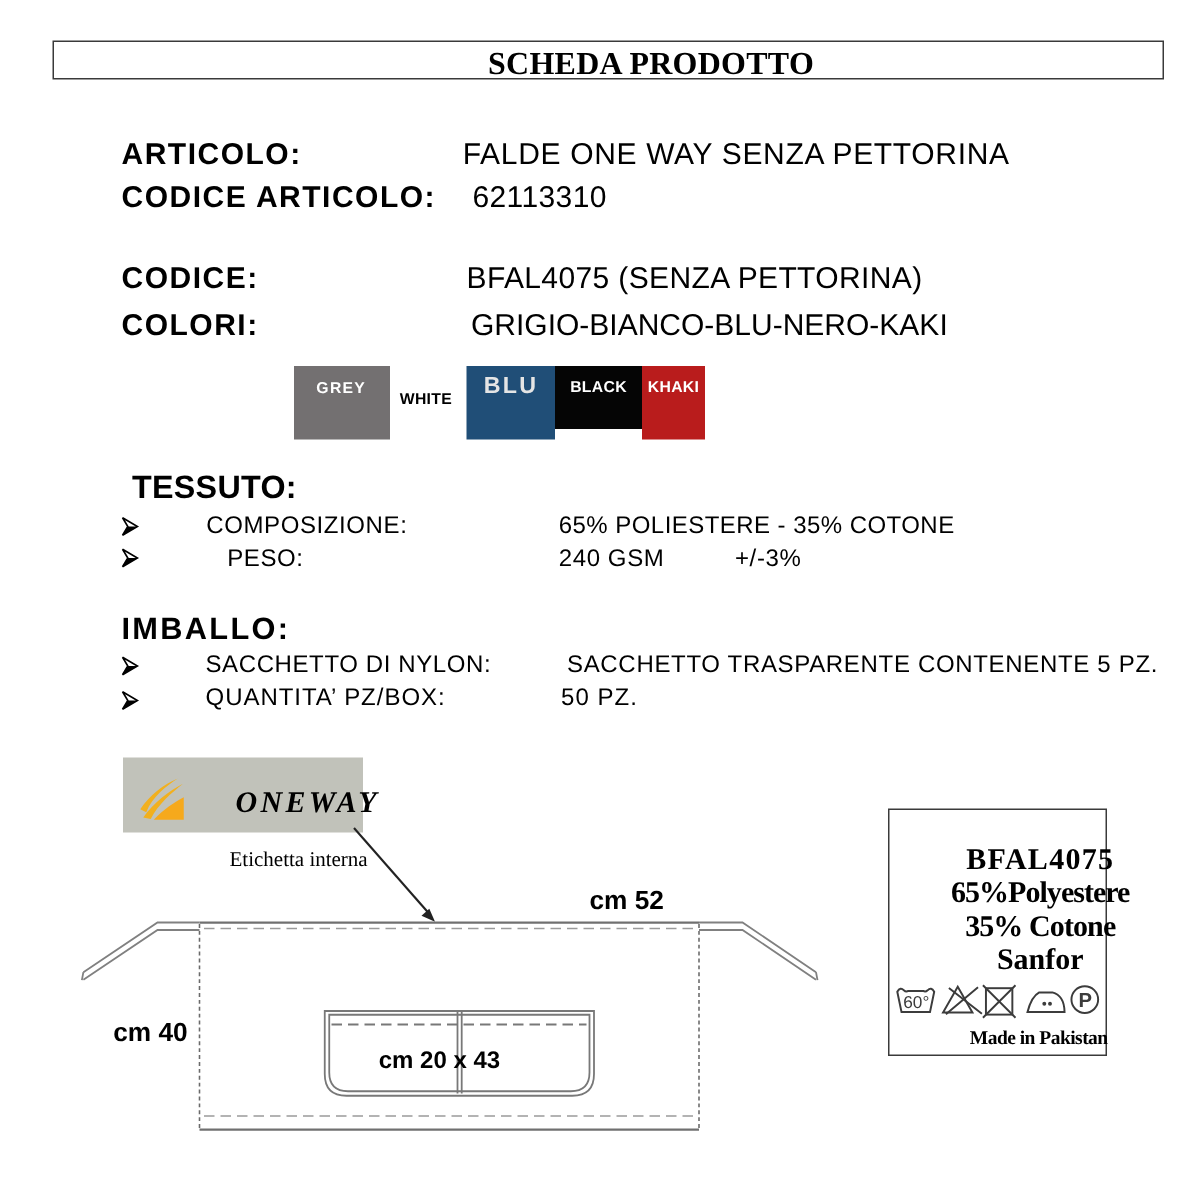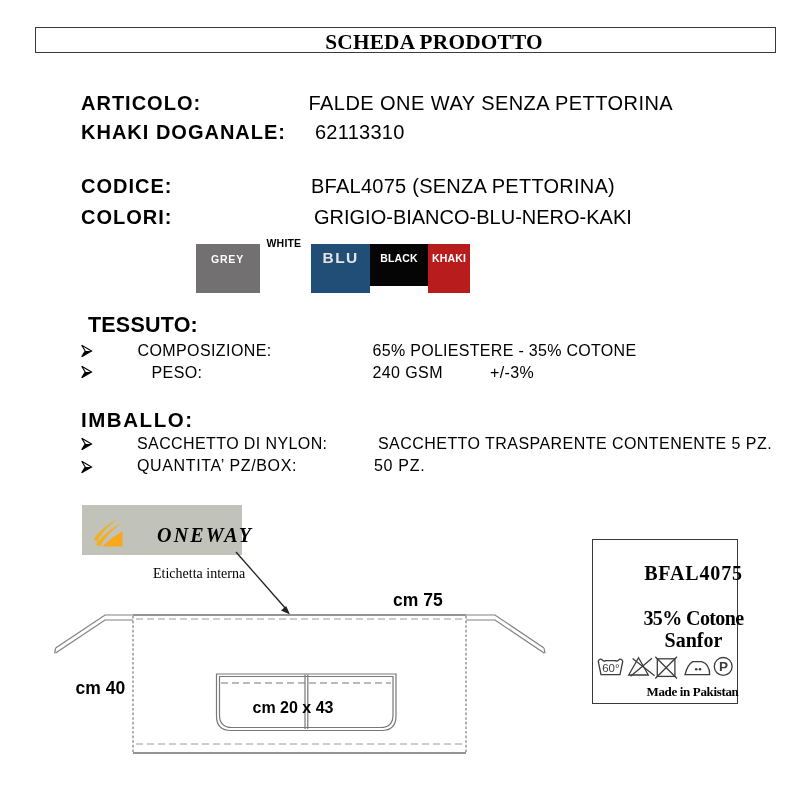--- a/index.html
+++ b/index.html
@@ -15,37 +15,37 @@
 <body>
 
 <div class="abs" style="left:35px;top:27px;width:739px;height:24px;border:1.5px solid #3a3a3a;"></div>
 
 <div class="abs serif" style="left:35px;top:30px;width:742px;text-align:center;font-weight:bold;font-size:21.3px;letter-spacing:0.2px;">SCHEDA PRODOTTO</div>
 
 <div class="abs lbl" style="left:81px;top:92px;">ARTICOLO:</div>
 
 <div class="abs val" style="left:308.5px;top:92px;letter-spacing:0.45px;">FALDE ONE WAY SENZA PETTORINA</div>
 
-<div class="abs lbl" style="left:81px;top:120.5px;">KHAKI DOGANALE:</div>
+<div class="abs lbl" style="left:81px;top:120.5px;">CODICE ARTICOLO:</div>
 
 <div class="abs val" style="left:315px;top:120.5px;">62113310</div>
 
 <div class="abs lbl" style="left:81px;top:175px;">CODICE:</div>
 
 <div class="abs val" style="left:311px;top:175px;">BFAL4075 (SENZA PETTORINA)</div>
 
 <div class="abs lbl" style="left:81px;top:205.5px;">COLORI:</div>
 
 <div class="abs val" style="left:314px;top:205.5px;letter-spacing:0px;">GRIGIO-BIANCO-BLU-NERO-KAKI</div>
 
 <div class="abs" style="left:195.5px;top:244px;width:64px;height:48.5px;background:#737071;color:#fff;font-weight:bold;font-size:10.5px;letter-spacing:0.85px;text-align:center;">
     <div style="margin-top:8.5px;">GREY</div>
   </div>
 
-<div class="abs" style="left:266.5px;top:237px;font-weight:bold;font-size:10.5px;letter-spacing:0.2px;">WHITE</div>
+<div class="abs" style="left:266.5px;top:260px;font-weight:bold;font-size:10.5px;letter-spacing:0.2px;">WHITE</div>
 
 <div class="abs" style="left:311.3px;top:244px;width:58.7px;height:48.5px;background:#204e77;color:#e5e5e5;font-weight:bold;font-size:15.5px;letter-spacing:1.5px;text-align:center;">
     <div style="margin-top:4.5px;">BLU</div>
   </div>
 
 <div class="abs" style="left:370px;top:244px;width:58px;height:42px;background:#050505;color:#fff;font-weight:bold;font-size:10.5px;letter-spacing:0.2px;text-align:center;">
     <div style="margin-top:8px;">BLACK</div>
   </div>
 
 <div class="abs" style="left:428px;top:244px;width:42px;height:48.5px;background:#b91c1c;color:#fff;font-weight:bold;font-size:10.5px;letter-spacing:0.2px;text-align:center;">
@@ -104,21 +104,21 @@
 
 <div class="abs serif" style="left:129px;top:524px;font-weight:bold;font-style:italic;font-size:20px;letter-spacing:2.2px;">ONEWAY</div>
 
 <div class="abs serif" style="left:125px;top:566px;font-size:14px;">Etichetta interna</div>
 
 <svg class="abs" width="70" height="75" viewBox="0 0 70 75" style="left:230px;top:546px;">
   <line x1="6" y1="6" x2="56" y2="63" stroke="#222" stroke-width="1.4"></line>
   <path d="M60 68.5 L51 64.5 L56.2 59.9 Z" fill="#222"></path>
 </svg>
 
-<div class="abs lbl" style="left:393px;top:590.4px;font-size:17.5px;letter-spacing:0px;">cm 75</div>
+<div class="abs lbl" style="left:393px;top:590.4px;font-size:17.5px;letter-spacing:0px;">cm 52</div>
 
 <div class="abs lbl" style="left:75.5px;top:677.7px;font-size:17.5px;letter-spacing:0px;">cm 40</div>
 
 <svg class="abs" width="520" height="180" viewBox="0 0 520 180" style="left:40px;top:590px;">
 
   <g stroke="#808080" stroke-width="1.2" fill="none">
     <path d="M93 25 L65 25 L15.6 58.1"></path>
     <path d="M93 30 L65 30 L15.6 63.1"></path>
     <path d="M15.6 58.1 L14.6 63.4"></path>
   </g>
@@ -148,21 +148,21 @@
   <line x1="181" y1="93" x2="351" y2="93" stroke="#787878" stroke-width="1.2" stroke-dasharray="7 4"></line>
 
   <line x1="265" y1="84.5" x2="265" y2="139" stroke="#787878" stroke-width="1.2"></line>
   <line x1="267.8" y1="84.5" x2="267.8" y2="139" stroke="#787878" stroke-width="1.2"></line>
 </svg>
 
 <div class="abs lbl" style="left:252.5px;top:698.6px;font-size:16px;letter-spacing:0px;">cm 20 x 43</div>
 
 <div class="abs" style="left:592px;top:539px;width:144px;height:163px;border:1.5px solid #3a3a3a;"></div>
 
-<div class="abs serif" style="left:592px;top:562.2px;width:147px;text-align:center;font-weight:bold;font-size:20px;line-height:22.2px;"><span style="letter-spacing:0.85px;">BFAL4075</span><br><br><span style="letter-spacing:-0.6px;">35% Cotone</span><br><span style="letter-spacing:0px;">Sanfor</span></div>
+<div class="abs serif" style="left:592px;top:562.2px;width:147px;text-align:center;font-weight:bold;font-size:20px;line-height:22.2px;"><span style="letter-spacing:0.85px;">BFAL4075</span><br><span style="letter-spacing:-0.65px;">65%Polyestere</span><br><span style="letter-spacing:-0.6px;">35% Cotone</span><br><span style="letter-spacing:0px;">Sanfor</span></div>
 
 <svg class="abs" width="142" height="28" viewBox="0 0 142 28" style="left:595px;top:654px;" fill="none" stroke="#3c3c3c" stroke-width="1.3">
 
   <path d="M3.2 7.2 Q5.2 3.6 7.6 6.2 Q9 7.6 10.6 6.6 L20.4 6.6 Q22 7.6 23.4 6.2 Q25.8 3.6 27.8 7.2 L25 20.6 L6 20.6 Z"></path>
   <text x="7.2" y="18" font-size="11.5" stroke="none" fill="#3c3c3c" font-family="Liberation Sans, sans-serif">60°</text>
 
   <path d="M43.5 3.8 L53.3 21 L33.7 21 Z"></path>
   <path d="M37.6 4.6 L59.6 21.8 M57 4.2 L35.6 22.2"></path>
 
   <rect x="62.3" y="4.8" width="17.6" height="17.6"></rect>

